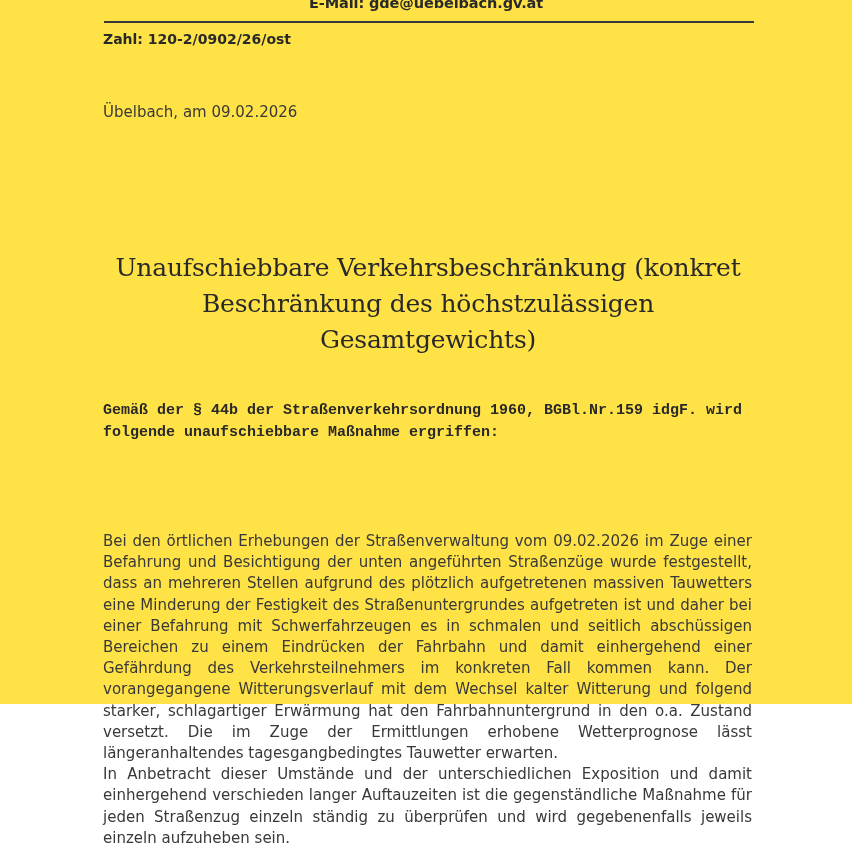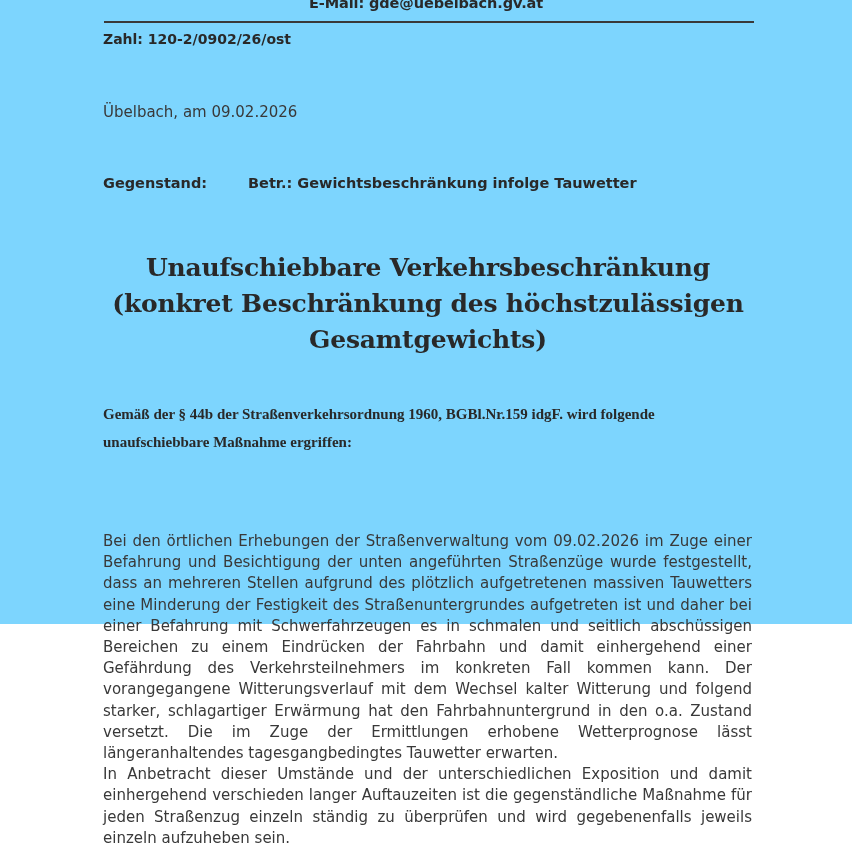--- a/index.html
+++ b/index.html
@@ -12,22 +12,22 @@
     height: 852px;
     overflow: hidden;
     font-family: "DejaVu Sans", sans-serif;
     color: #231f20;
     -webkit-font-smoothing: antialiased;
   }
 
   .page {
     position: relative;
     width: 852px;
-    height: 624px;
-    background: #7dd3fc;
+    height: 704px;
+    background: #fde047;
   }
 
   
   .letterhead-email {
     position: absolute;
     top: -5px;
     left: 0;
     width: 852px;
     text-align: center;
     font-family: "DejaVu Sans", sans-serif;
@@ -89,37 +89,37 @@
   }
 
   
   .doc-title {
     position: absolute;
     top: 250px;
     left: 103px;
     width: 650px;
     text-align: center;
     font-family: "DejaVu Serif", serif;
-    font-weight: bold;
+    font-weight: normal;
     font-size: 25px;
     line-height: 36px;
     color: #2b2b2b;
     letter-spacing: -0.2px;
   }
 
   
   .legal-basis {
     position: absolute;
     top: 400px;
     left: 103px;
     width: 655px;
-    font-family: Liberation Serif, serif;
+    font-family: Liberation Mono, monospace;
     font-weight: bold;
     font-size: 15px;
-    line-height: 28px;
+    line-height: 22px;
     color: #2b2b2b;
   }
 
   
   .measure {
     position: absolute;
     top: 470px;
     left: 103px;
     width: 649px;
     font-family: "DejaVu Sans", sans-serif;
@@ -159,23 +159,20 @@
 <div class="page">
 
   <div class="letterhead-email">E-Mail: gde@uebelbach.gv.at</div>
 
   <div class="header-rule"></div>
 
   <div class="zahl">Zahl: 120-2/0902/26/ost</div>
 
   <div class="place-date">Übelbach, am 09.02.2026</div>
 
-  <div class="subject-row">
-    <span class="subject-label">Gegenstand:</span><span class="subject-value">Betr.: Gewichtsbeschränkung infolge Tauwetter</span>
-  </div>
 
   <div class="doc-title">Unaufschiebbare Verkehrsbeschränkung (konkret Beschränkung des höchstzulässigen Gesamtgewichts)</div>
 
   <div class="legal-basis">Gemäß der § 44b der Straßenverkehrsordnung 1960, BGBl.Nr.159 idgF. wird folgende unaufschiebbare Maßnahme ergriffen:</div>
 
 
   <div class="body-text">
     <p>Bei den örtlichen Erhebungen der Straßenverwaltung vom 09.02.2026 im Zuge einer Befahrung und Besichtigung der unten angeführten Straßenzüge wurde festgestellt, dass an mehreren Stellen aufgrund des plötzlich aufgetretenen massiven Tauwetters eine Minderung der Festigkeit des Straßenuntergrundes aufgetreten ist und daher bei einer Befahrung mit Schwerfahrzeugen es in schmalen und seitlich abschüssigen Bereichen zu einem Eindrücken der Fahrbahn und damit einhergehend einer Gefährdung des Verkehrsteilnehmers im konkreten Fall kommen kann. Der vorangegangene Witterungsverlauf mit dem Wechsel kalter Witterung und folgend starker, schlagartiger Erwärmung hat den Fahrbahnuntergrund in den o.a. Zustand versetzt. Die im Zuge der Ermittlungen erhobene Wetterprognose lässt längeranhaltendes tagesgangbedingtes Tauwetter erwarten.</p>
     <p>In Anbetracht dieser Umstände und der unterschiedlichen Exposition und damit einhergehend verschieden langer Auftauzeiten ist die gegenständliche Maßnahme für jeden Straßenzug einzeln ständig zu überprüfen und wird gegebenenfalls jeweils einzeln aufzuheben sein.</p>
     <p>Um eine Gefährdung der Verkehrsteilnehmer hintanzuhalten, war die</p>

